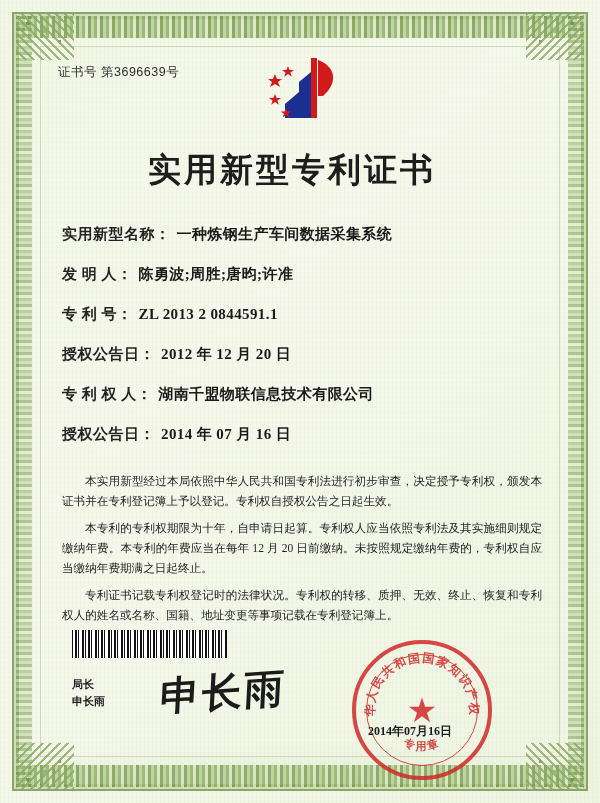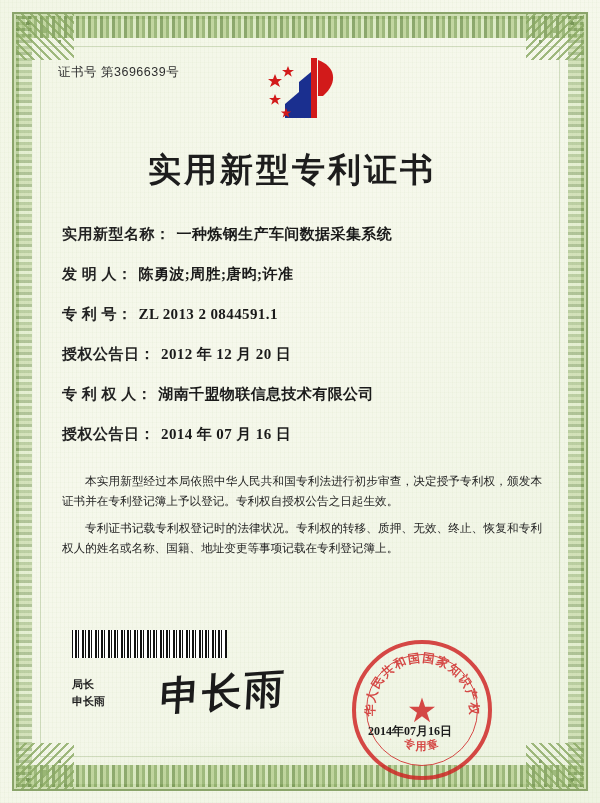--- a/index.html
+++ b/index.html
@@ -309,20 +309,21 @@
         <span class="field-value">湖南千盟物联信息技术有限公司</span>
       </div>
       <div class="field-row">
         <span class="field-label">授权公告日：</span>
         <span class="field-value">2014 年 07 月 16 日</span>
       </div>
     </div>
 
     <div class="paras">
       <p>本实用新型经过本局依照中华人民共和国专利法进行初步审查，决定授予专利权，颁发本证书并在专利登记簿上予以登记。专利权自授权公告之日起生效。</p>
+      <p>本专利的专利权期限为十年，自申请日起算。专利权人应当依照专利法及其实施细则规定缴纳年费。本专利的年费应当在每年 12 月 20 日前缴纳。未按照规定缴纳年费的，专利权自应当缴纳年费期满之日起终止。</p>
       <p>专利证书记载专利权登记时的法律状况。专利权的转移、质押、无效、终止、恢复和专利权人的姓名或名称、国籍、地址变更等事项记载在专利登记簿上。</p>
     </div>
 
     <div class="barcode"></div>
 
     <div class="director-block">
       <div>局长</div>
       <div>申长雨</div>
     </div>
 

